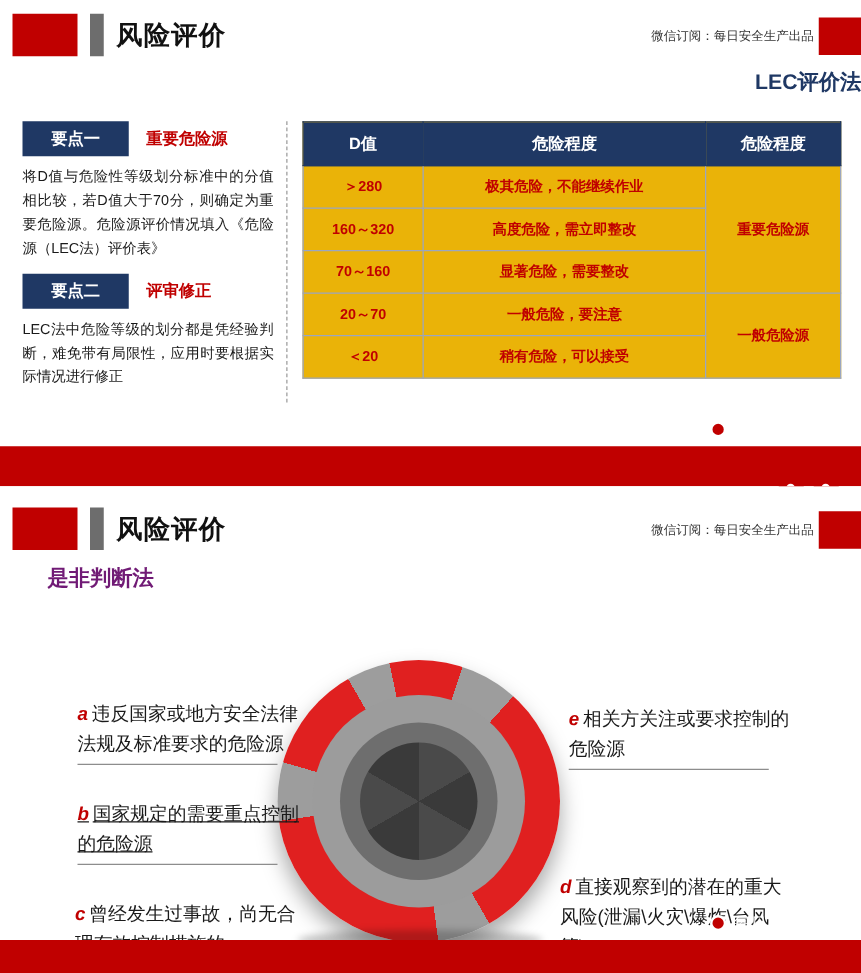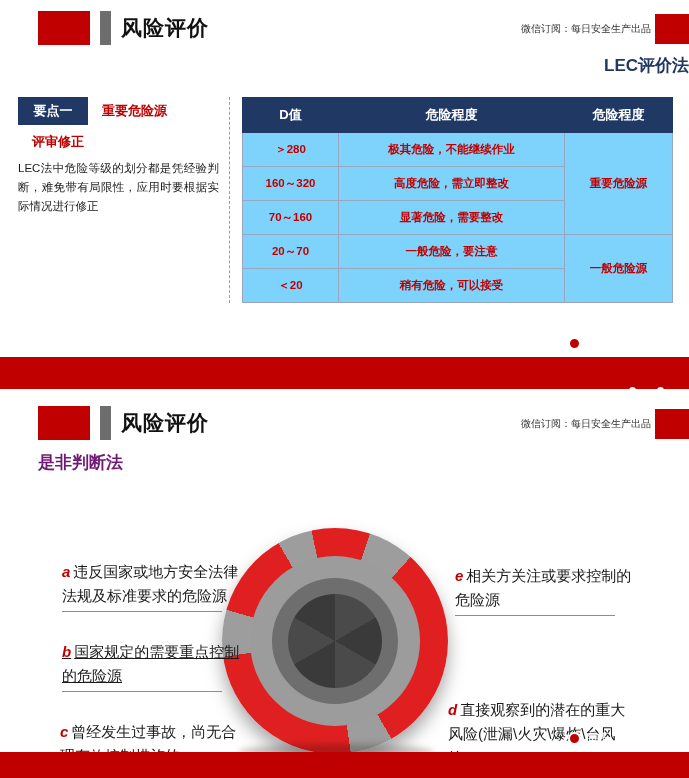--- a/index.html
+++ b/index.html
@@ -18,21 +18,20 @@
   .slide-1 { height: 389px; }
   .slide-2 { height: 389px; }
 
   
   .header {
     position: relative;
     height: 56px;
     display: flex;
     align-items: center;
     padding-left: 10px;
-    margin-left: 28px;
   }
   .hdr-block-red {
     width: 52px;
     height: 34px;
     background: #c00000;
     margin-right: 10px;
   }
   .hdr-block-grey {
     width: 11px;
     height: 34px;
@@ -80,21 +79,21 @@
     padding-right: 10px;
     border-right: 1px dashed #9b9b9b;
   }
   .point-tag {
     background: #1f3864;
     color: #fff;
     font-size: 13px;
     font-weight: bold;
     text-align: center;
     padding: 5px 0;
-    width: 70px;
+    width: 85px;
     display: inline-block;
     vertical-align: middle;
     position: relative;
   }
   .point-row {
     display: flex;
     align-items: center;
     margin-bottom: 8px;
   }
   .point-head {
@@ -112,21 +111,21 @@
   }
 
   
   .s1-right {
     flex: 1;
     padding-left: 12px;
   }
   table.lec {
     border-collapse: collapse;
     width: 100%;
-    background: #7dd3fc;
+    background: #eab308;
     border: 1px solid #1f3864;
   }
   table.lec th {
     background: #1f3864;
     color: #ffffff;
     font-size: 13px;
     font-weight: bold;
     padding: 8px 2px;
     border: 1px solid #1f3864;
   }
@@ -317,22 +316,24 @@
   <div class="section-title">LEC评价法</div>
 
   <div class="s1-body">
 
     <div class="s1-left">
 
       <div class="point-row">
         <span class="point-tag">要点一</span>
         <span class="point-head">重要危险源</span>
       </div>
+      <div class="point-text">将D值与危险性等级划分标准中的分值相比较，若D值大于70分，则确定为重要危险源。危险源评价情况填入《危险源（LEC法）评价表》</div>
 
       <div class="point-row">
+        <span class="point-tag">要点二</span>
         <span class="point-head">评审修正</span>
       </div>
       <div class="point-text">LEC法中危险等级的划分都是凭经验判断，难免带有局限性，应用时要根据实际情况进行修正</div>
 
     </div>
 
     <div class="s1-right">
       <table class="lec">
         <thead>
           <tr>

